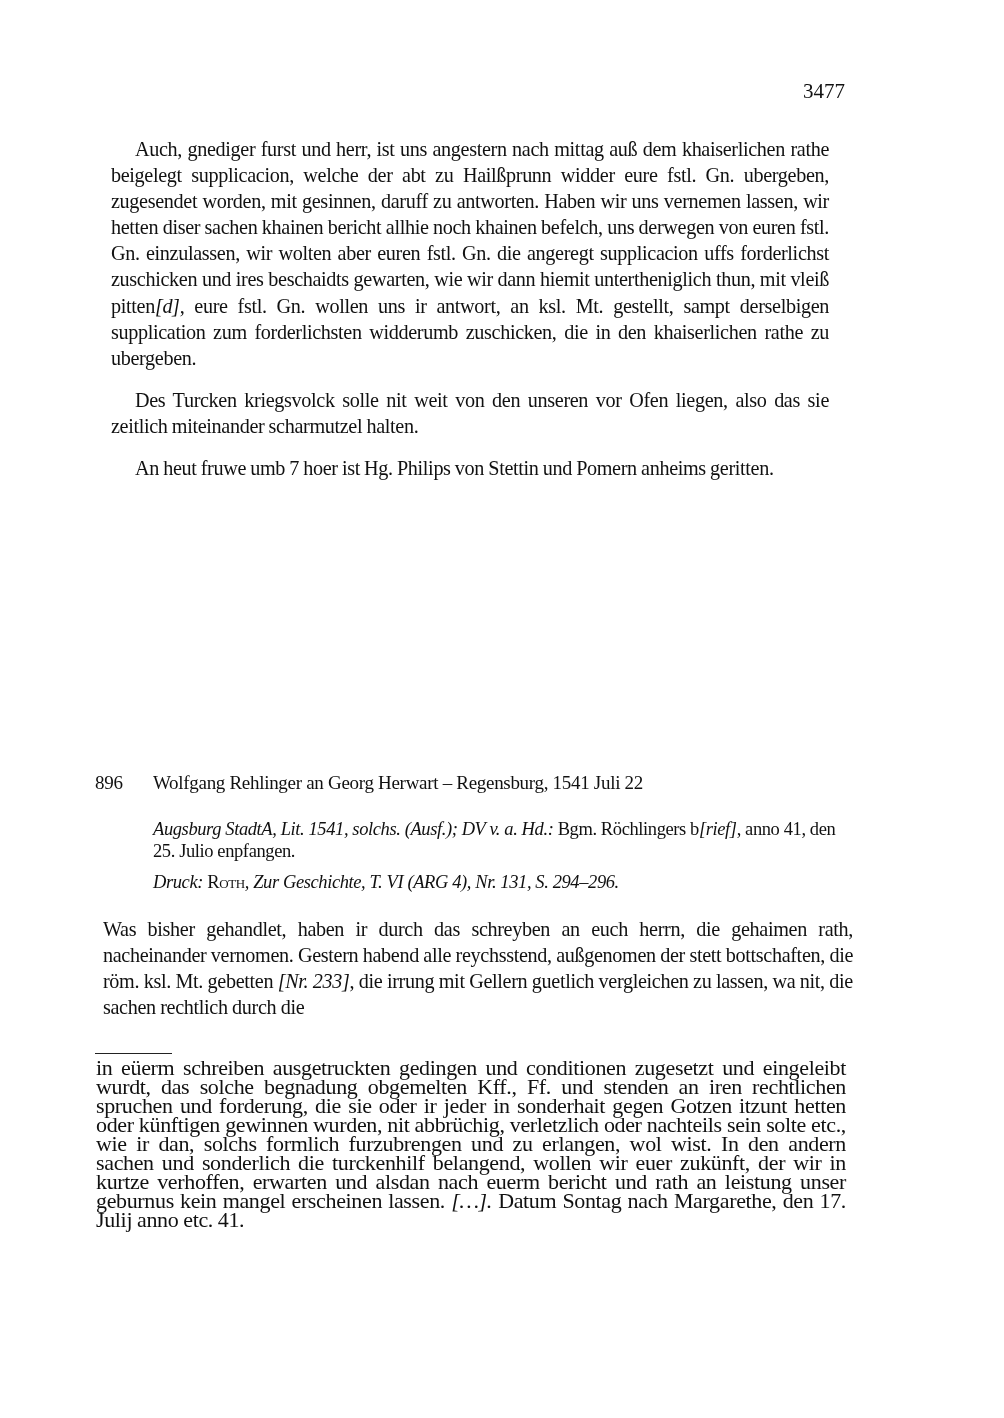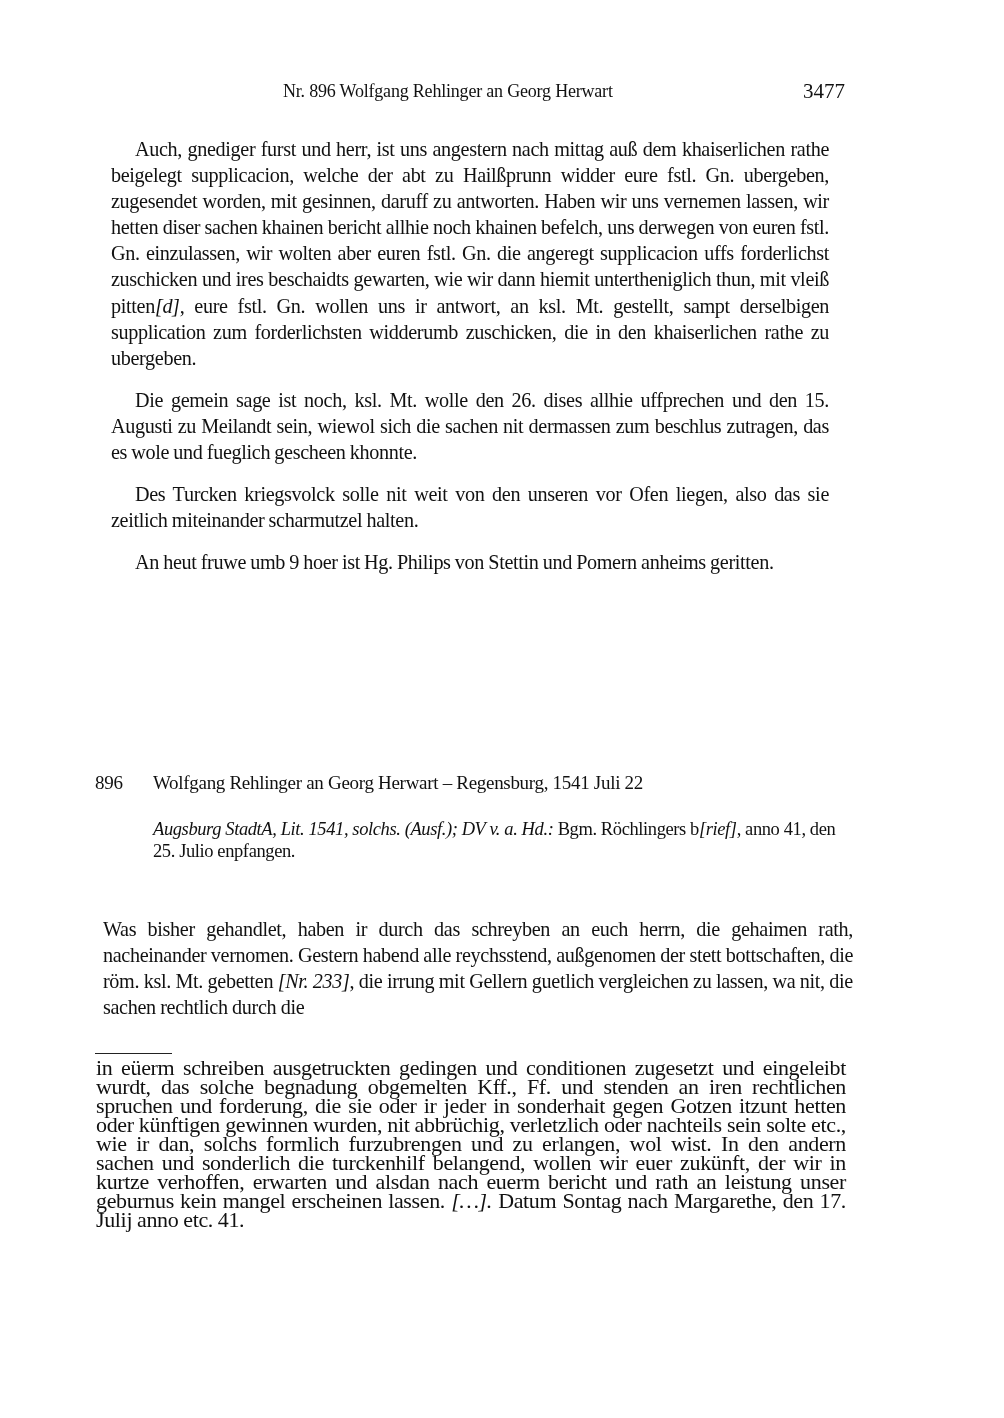--- a/index.html
+++ b/index.html
@@ -22,37 +22,36 @@
   .fn-rule { position: absolute; top: 1053px; left: 0; width: 77px; height: 0; border-top: 1px solid #222; }
   .footnote { position: absolute; top: 1058px; left: 1px; width: 750px; font-size: 22px; line-height: 19px; }
   .footnote p { margin: 0; text-align: justify; letter-spacing: -0.35px; word-spacing: -0.3px; }
 </style>
 </head>
 <body>
 
 <div class="page">
 
   <div class="running-head">
-    <span class="running-title">Nr. 896 Wolfgang Rehlinger an Georg Herwart</span>
     <span class="page-number">3477</span>
   </div>
 
   <div class="body-text">
     <p><span>Auch, gnediger furst und herr, ist uns angestern nach mittag auß dem khaiserlichen rathe beigelegt supplicacion, welche der abt zu Hailßprunn widder eure fstl. Gn. ubergeben, zugesendet worden, mit gesinnen, daruff zu antworten. Haben wir uns vernemen lassen, wir hetten diser sachen khainen bericht allhie noch khainen befelch, uns derwegen von euren fstl. Gn. einzulassen, wir wolten aber euren fstl. Gn. die angeregt supplicacion uffs forderlichst zuschicken und ires beschaidts gewarten, wie wir dann hiemit untertheniglich thun, mit vleiß pitten</span><span class="it">[d]</span><span>, eure fstl. Gn. wollen uns ir antwort, an ksl. Mt. gestellt, sampt derselbigen supplication zum forderlichsten widderumb zuschicken, die in den khaiserlichen rathe zu ubergeben.</span></p>
-    <p>Die gemein sage ist noch, ksl. Mt. wolle den 26. dises allhie uffprechen und den 15. Augusti zu Meilandt sein, wiewol sich die sachen nit dermassen zum beschlus zutragen, das es wole und fueglich gescheen khonnte.</p>
     <p>Des Turcken kriegsvolck solle nit weit von den unseren vor Ofen liegen, also das sie zeitlich miteinander scharmutzel halten.</p>
-    <p>An heut fruwe umb 9 hoer ist Hg. Philips von Stettin und Pomern anheims geritten.</p>
+    <p>An heut fruwe umb 7 hoer ist Hg. Philips von Stettin und Pomern anheims geritten.</p>
   </div>
 
   <div class="doc-heading">
     <span class="num">896</span><span>Wolfgang Rehlinger an Georg Herwart – Regensburg, 1541 Juli 22</span>
   </div>
 
   <div class="source">
     <p><span class="it">Augsburg StadtA, Lit. 1541, solchs. (Ausf.); DV v. a. Hd.:</span><span> Bgm. Röchlingers b</span><span class="it">[rief]</span><span>, anno 41, den 25. Julio enpfangen.</span></p>
+    <p><span class="it">Druck:</span> <span class="sc">Roth</span><span class="it">, Zur Geschichte, T. VI (ARG 4), Nr. 131, S. 294–296.</span></p>
   </div>
 
   <div class="letter-text">
     <p><span>Was bisher gehandlet, haben ir durch das schreyben an euch herrn, die gehaimen rath, nacheinander vernomen. Gestern habend alle reychsstend, außgenomen der stett bottschaften, die röm. ksl. Mt. gebetten </span><span class="it">[Nr. 233]</span><span>, die irrung mit Gellern guetlich vergleichen zu lassen, wa nit, die sachen rechtlich durch die</span></p>
   </div>
 
   <div class="fn-rule"></div>
 
   <div class="footnote">
     <p><span>in eüerm schreiben ausgetruckten gedingen und conditionen zugesetzt und eingeleibt wurdt, das solche begnadung obgemelten Kff., Ff. und stenden an iren rechtlichen spruchen und forderung, die sie oder ir jeder in sonderhait gegen Gotzen itzunt hetten oder künftigen gewinnen wurden, nit abbrüchig, verletzlich oder nachteils sein solte etc., wie ir dan, solchs formlich furzubrengen und zu erlangen, wol wist. In den andern sachen und sonderlich die turckenhilf belangend, wollen wir euer zukünft, der wir in kurtze verhoffen, erwarten und alsdan nach euerm bericht und rath an leistung unser geburnus kein mangel erscheinen lassen. </span><span class="it">[…].</span><span> Datum Sontag nach Margarethe, den 17. Julij anno etc. 41.</span></p>

